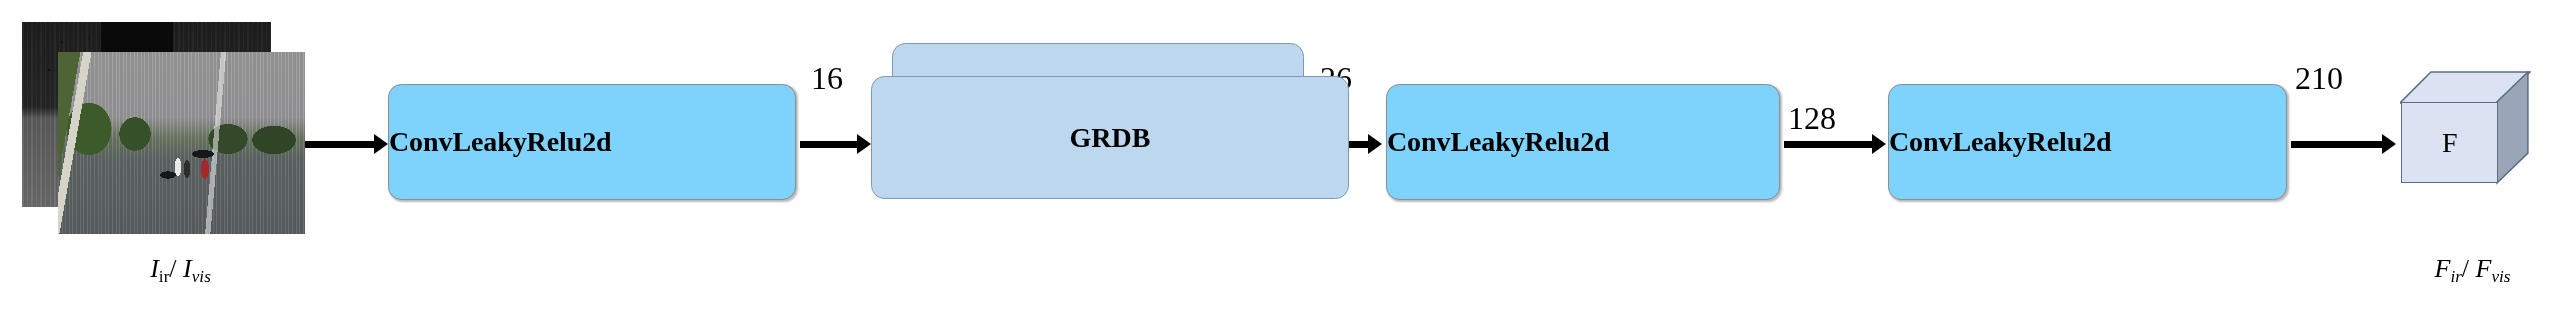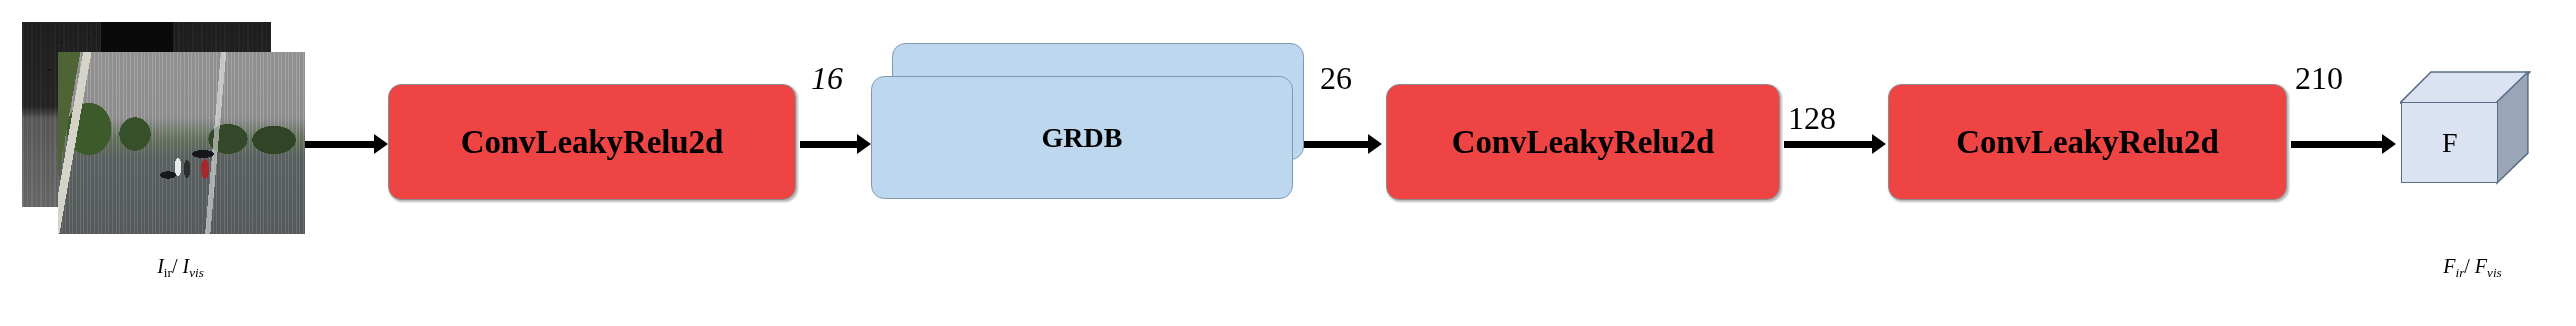--- a/index.html
+++ b/index.html
@@ -68,61 +68,61 @@
       repeating-linear-gradient(90deg, rgba(255,255,255,.10) 0 1px, rgba(0,0,0,.10) 1px 3.6px),
       
       linear-gradient(180deg,#9a9a9b 0%, #98989a 36%, #6e7a66 48%, #636a6a 58%, #5f6365 100%);
     background-blend-mode:normal,normal,normal,normal,normal,normal,normal,normal,normal,normal,normal,normal,overlay,normal;
   }
 
   
   .math-label{
     position:absolute;
     font-family:"Liberation Serif", serif;
-    font-size:20px;
+    font-size:26px;
     color:#000;
     white-space:nowrap;
     text-align:center;
     line-height:1;
   }
   .math-label .v{font-style:italic;}
   .math-label .sub-up{font-size:0.66em; vertical-align:-0.28em; font-style:normal;}
   .math-label .sub-it{font-size:0.66em; vertical-align:-0.28em; font-style:italic;}
   #input-caption{left:0px; top:256px; width:361px;}
   #output-caption{left:2349px; top:256px; width:247px;}
 
   
   .block{
     position:absolute;
-    background:#ef4444;
+    background:#7dd3fc;
     border:1px solid #8c8c8c;
     border-radius:13.4px;
     box-shadow:1.5px 1.5px 2.1px rgba(0,0,0,.28);
     display:flex;
     align-items:center;
-    justify-content:center;
+    justify-content:flex-start;
     font-family:"Liberation Serif", serif;
     font-weight:bold;
-    font-size:33px;
+    font-size:28px;
     color:#000;
     letter-spacing:-0.1px;
     box-sizing:border-box;
   }
   
   #grdb-group{position:absolute; left:871px; top:43px; width:438px; height:160px;}
   .grdb-card{
     position:absolute;
     background:#bdd7ee;
     border:1px solid #7f99b3;
     border-radius:13.4px;
     box-sizing:border-box;
   }
   #grdb-back{ left:20.6px; top:0px;  width:412px; height:117px; z-index:1;}
   #grdb-front{
-    left:0px; top:33px; width:422px; height:123px; z-index:2;
+    left:0px; top:33px; width:478px; height:123px; z-index:2;
     display:flex; align-items:center; justify-content:center;
     font-family:"Liberation Serif", serif; font-weight:bold;
     font-size:28px; color:#000;
   }
 
   
   .arrow{position:absolute; height:7.2px; background:#000;}
   .arrow:after{
     content:"";
     position:absolute; right:-13.4px; top:-6.7px;
@@ -170,21 +170,21 @@
   </div>
 
   <div class="chan" style="left:101px; top:62px;">3</div>
 
   <div class="arrow" style="left:305px; top:141px; width:70px;"></div>
 
   <div class="block" style="left:388px; top:84px; width:408px; height:116px;">
     <span>ConvLeakyRelu2d</span>
   </div>
 
-  <div class="chan" style="left:811px; top:62px;font-style:italic;">16</div>
+  <div class="chan" style="left:811px; top:62px;">16</div>
 
   <div class="arrow" style="left:800px; top:141px; width:58px;"></div>
 
   <div id="grdb-group">
     <div id="grdb-back" class="grdb-card"></div>
     <div id="grdb-front" class="grdb-card">
       <span>GRDB</span>
     </div>
   </div>
 

